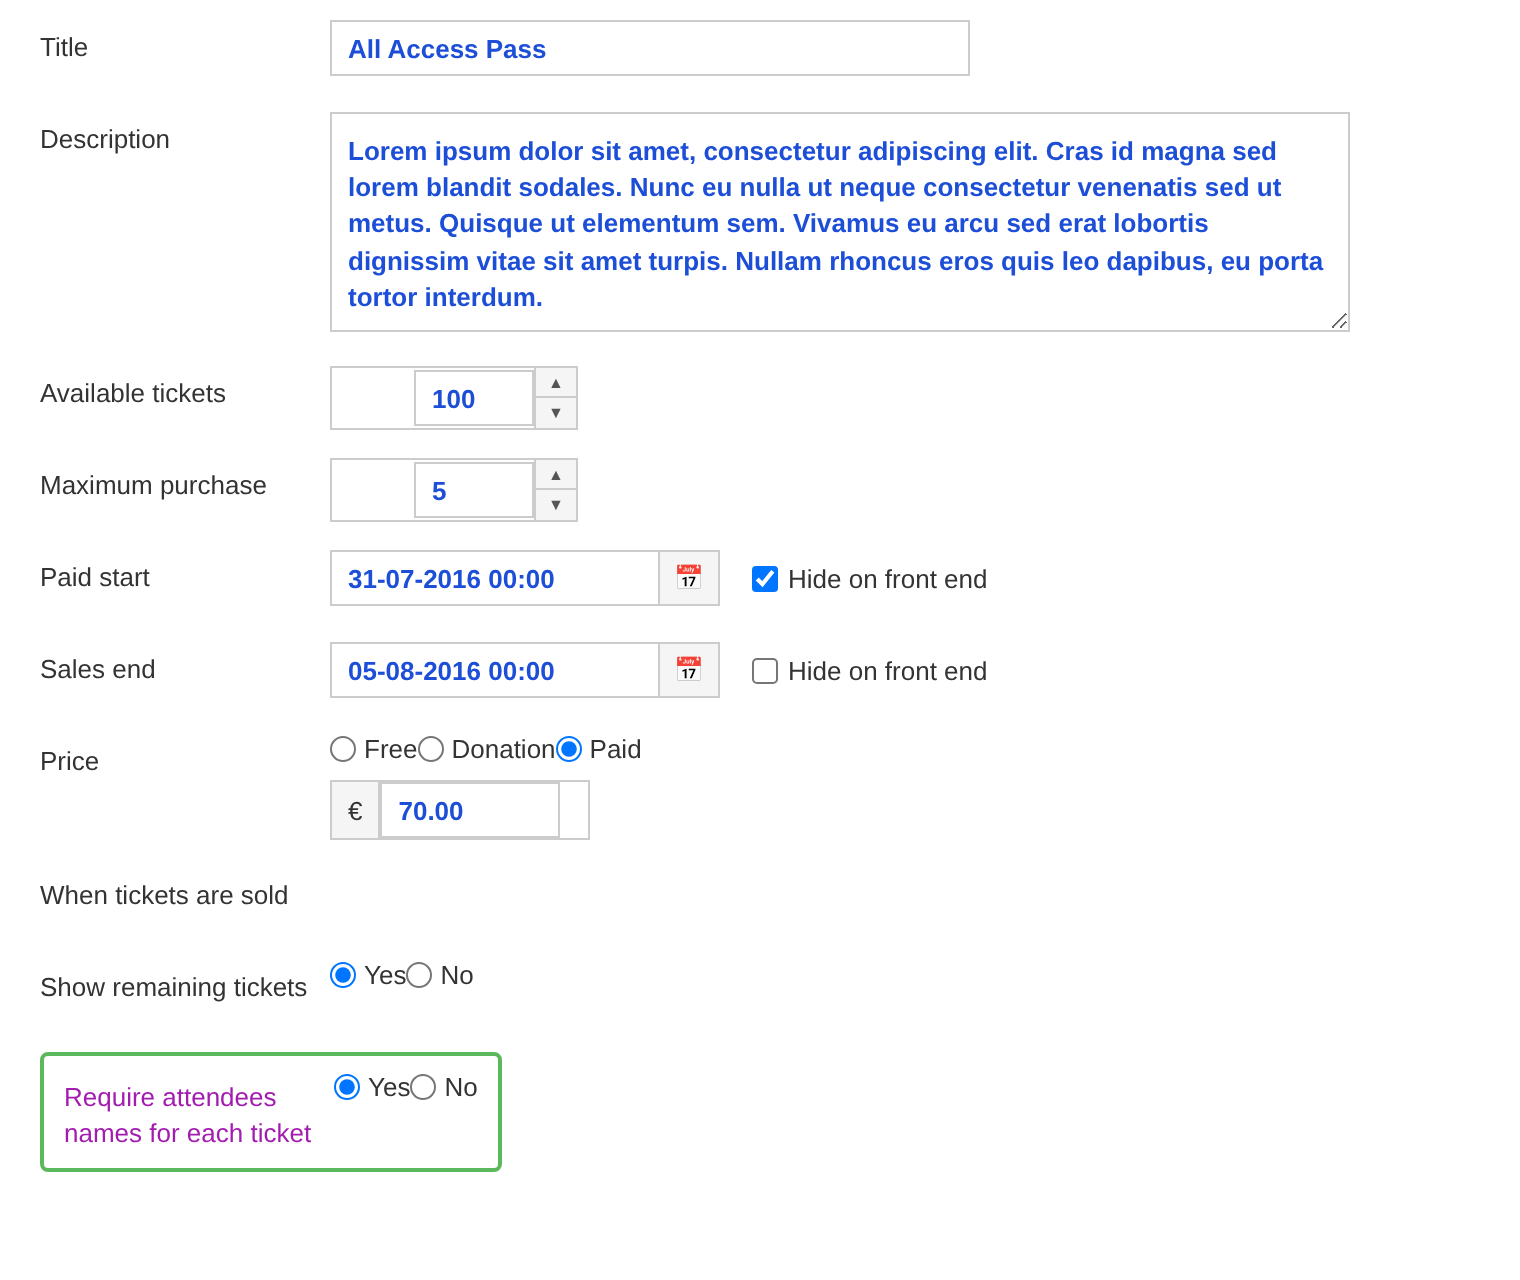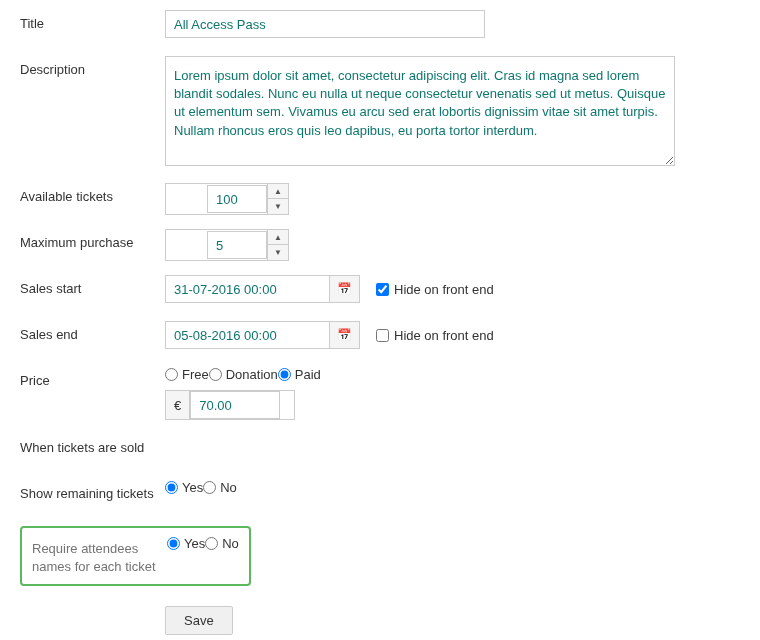--- a/index.html
+++ b/index.html
@@ -25,23 +25,24 @@
       color: #333;
       font-size: 13px;
     }
     .form-control {
       flex: 1;
     }
     input[type="text"], textarea {
       border: 1px solid #ccc;
       padding: 10px 8px;
       font-size: 13px;
-      color: #0f766e;
+      color: #1d4ed8;
       background: #fff;
       outline: none;
+      font-weight: bold;
     }
     input[type="text"] {
       height: 28px;
     }
     textarea {
       width: 510px;
       height: 110px;
       resize: vertical;
       font-family: Arial, sans-serif;
       font-size: 13px;
@@ -170,21 +171,21 @@
       border: 2px solid #5cb85c;
       border-radius: 4px;
       padding: 8px 10px;
       display: inline-flex;
       align-items: flex-start;
     }
     .highlight-label {
       width: 135px;
       min-width: 135px;
       font-size: 13px;
-      color: #737373;
+      color: #a21caf;
       padding-top: 4px;
       line-height: 1.4;
     }
     .button-row {
       display: flex;
       align-items: center;
       gap: 10px;
       margin-top: 20px;
       padding-left: 145px;
     }
@@ -238,21 +239,21 @@
       <input type="text" class="spinner-input" value="5" style="">
       <div class="spinner-buttons">
         <button class="spinner-btn">▲</button>
         <button class="spinner-btn">▼</button>
       </div>
     </div>
   </div>
 </div>
 
 <div class="form-row">
-  <div class="form-label">Sales start</div>
+  <div class="form-label">Paid start</div>
   <div class="form-control">
     <div class="sales-row">
       <div class="datetime-container">
         <input type="text" class="datetime-input" value="31-07-2016 00:00" style="">
         <div class="cal-btn">
           <span>📅</span>
         </div>
       </div>
       <div class="hide-frontend">
         <input type="checkbox" id="hide-start" checked="" style="">
@@ -336,14 +337,13 @@
         <label class="radio-item">
           <input type="radio" name="require_attendees" value="no" style="">
           <span>No</span>
         </label>
       </div>
     </div>
   </div>
 </div>
 
 <div class="button-row">
-  <button class="btn btn-save">Save</button>
 </div>
 
 </body></html>

